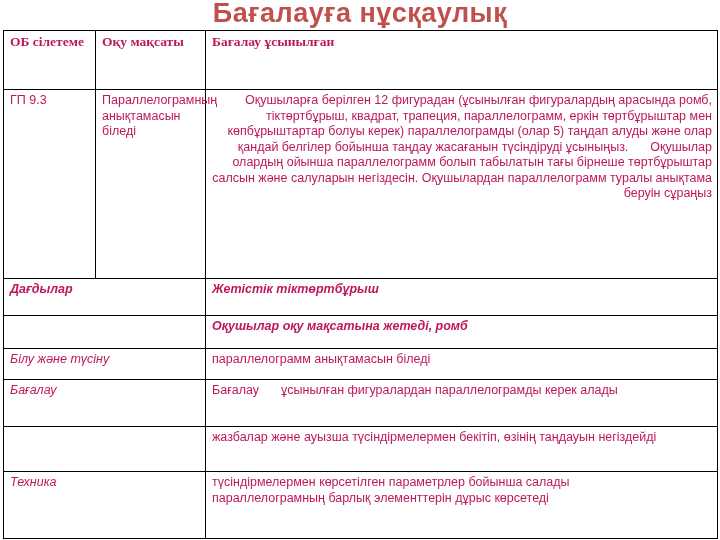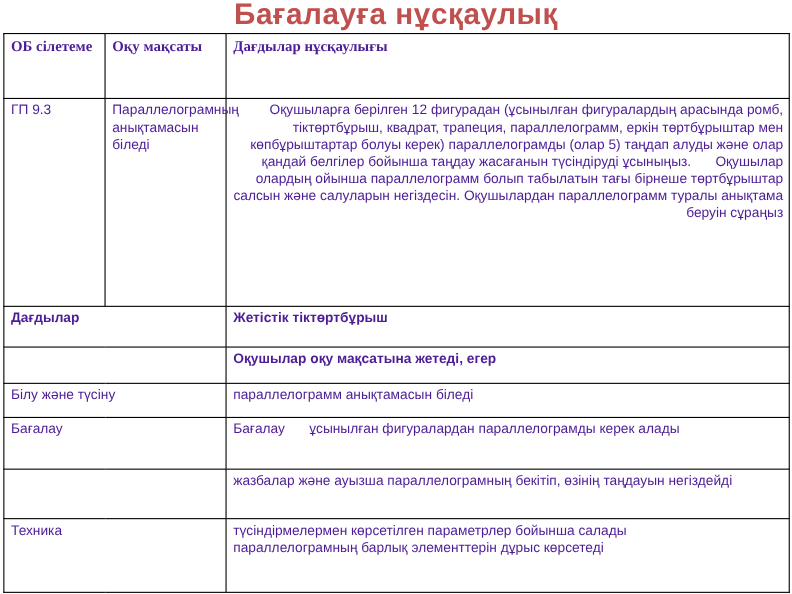--- a/index.html
+++ b/index.html
@@ -47,21 +47,21 @@
     border-collapse: collapse;
     table-layout: fixed;
   }
   .rubric-table td {
     border: 1px solid #000000;
     vertical-align: top;
     padding: 3px 5px 3px 6px;
     font-family: "Liberation Sans", "DejaVu Sans", sans-serif;
     font-size: 12.5px;
     line-height: 15.5px;
-    color: #4c1d95;
+    color: #be185d;
   }
 
   
   .col-a { width: 92px; }
   .col-b { width: 110px; }
   .col-c { width: 512px; }
 
   
   .hdr td {
     font-family: "Liberation Serif", "DejaVu Serif", serif;
@@ -87,29 +87,31 @@
     line-height: 17.2px;
     text-align: right;
   }
 
   
   .skills-label,
   .crit-title,
   .crit-sub {
     font-family: "Liberation Serif", "DejaVu Serif", serif;
     font-weight: bold;
+    font-style: italic;
     font-size: 13.5px;
     line-height: 17px;
   }
   .row-skills td { height: 30px; }
   .row-skills-sub td { height: 26px; }
 
   .label-serif {
     font-family: "Liberation Serif", "DejaVu Serif", serif;
     font-size: 13px;
+    font-style: italic;
   }
 
   .row-know td { height: 24px; }
   .row-eval-a td { height: 40px; }
   .row-eval-b td { height: 38px; }
   .row-tech td { height: 60px; }
 
   .nowrapcell { white-space: nowrap; }
   .spaced-gap { display: inline-block; width: 22px; }
 </style>
@@ -124,56 +126,56 @@
     <colgroup>
       <col class="col-a">
       <col class="col-b">
       <col class="col-c">
     </colgroup>
     <tbody>
 
       <tr class="hdr">
         <td>ОБ сілетеме</td>
         <td>Оқу мақсаты</td>
-        <td>Дағдылар нұсқаулығы</td>
+        <td>Бағалау ұсынылған</td>
       </tr>
 
       <tr class="row-obj">
         <td class="cell-code">ГП 9.3</td>
         <td class="cell-goal">Параллелограмның анықтамасын біледі</td>
         <td class="cell-body">
           <span>Оқушыларға берілген 12 фигурадан (ұсынылған фигуралардың арасында ромб, тіктөртбұрыш, квадрат, трапеция, параллелограмм, еркін төртбұрыштар мен көпбұрыштартар болуы керек) параллелограмды (олар 5) таңдап алуды және олар қандай белгілер бойынша таңдау жасағанын түсіндіруді ұсыныңыз.</span><span class="spaced-gap"></span><span>Оқушылар олардың ойынша параллелограмм болып табылатын тағы бірнеше төртбұрыштар салсын және салуларын негіздесін. Оқушылардан параллелограмм туралы анықтама беруін сұраңыз</span>
         </td>
       </tr>
 
       <tr class="row-skills">
         <td class="skills-label" colspan="2">Дағдылар</td>
         <td class="crit-title">Жетістік тіктөртбұрыш</td>
       </tr>
 
       <tr class="row-skills-sub">
         <td colspan="2"></td>
-        <td class="crit-sub">Оқушылар оқу мақсатына жетеді, егер</td>
+        <td class="crit-sub">Оқушылар оқу мақсатына жетеді, ромб</td>
       </tr>
 
       <tr class="row-know">
         <td class="label-serif nowrapcell" colspan="2">Білу және түсіну</td>
         <td>параллелограмм анықтамасын біледі</td>
       </tr>
 
       <tr class="row-eval-a">
         <td class="label-serif" colspan="2">Бағалау</td>
         <td>
           <span>Бағалау</span><span class="spaced-gap"></span><span>ұсынылған фигуралардан параллелограмды керек алады</span>
         </td>
       </tr>
 
       <tr class="row-eval-b">
         <td colspan="2"></td>
-        <td>жазбалар және ауызша параллелограмның бекітіп, өзінің таңдауын негіздейді</td>
+        <td>жазбалар және ауызша түсіндірмелермен бекітіп, өзінің таңдауын негіздейді</td>
       </tr>
 
       <tr class="row-tech">
         <td class="label-serif" colspan="2">Техника</td>
         <td>
           <div>түсіндірмелермен көрсетілген параметрлер бойынша салады</div>
           <div>параллелограмның барлық элементтерін дұрыс көрсетеді</div>
         </td>
       </tr>
 

